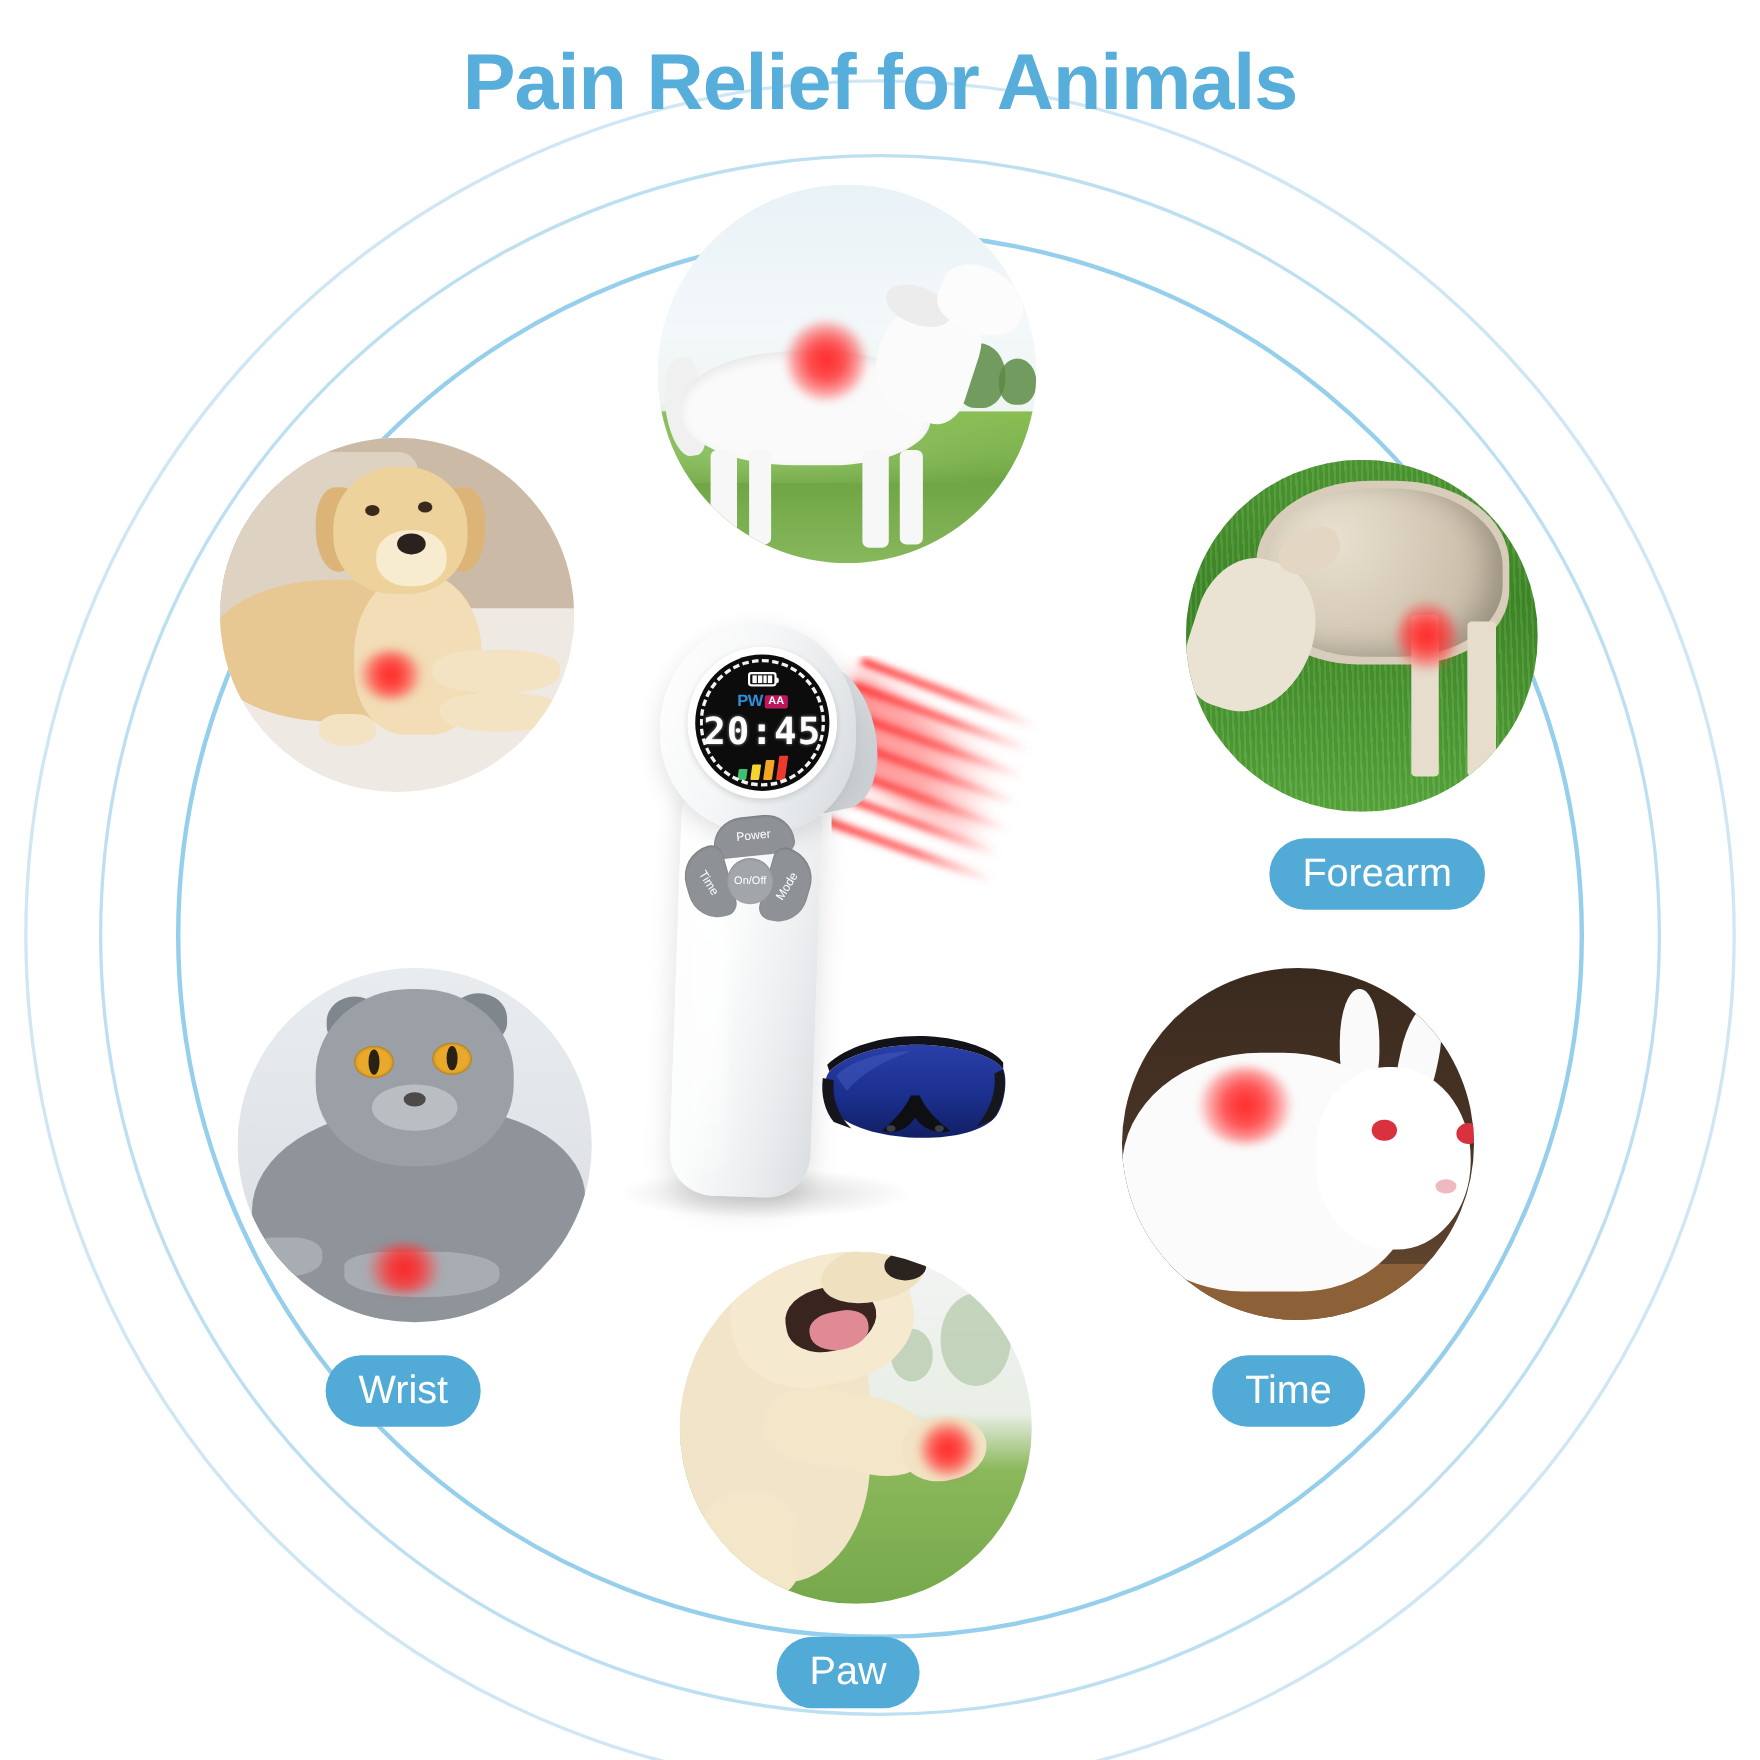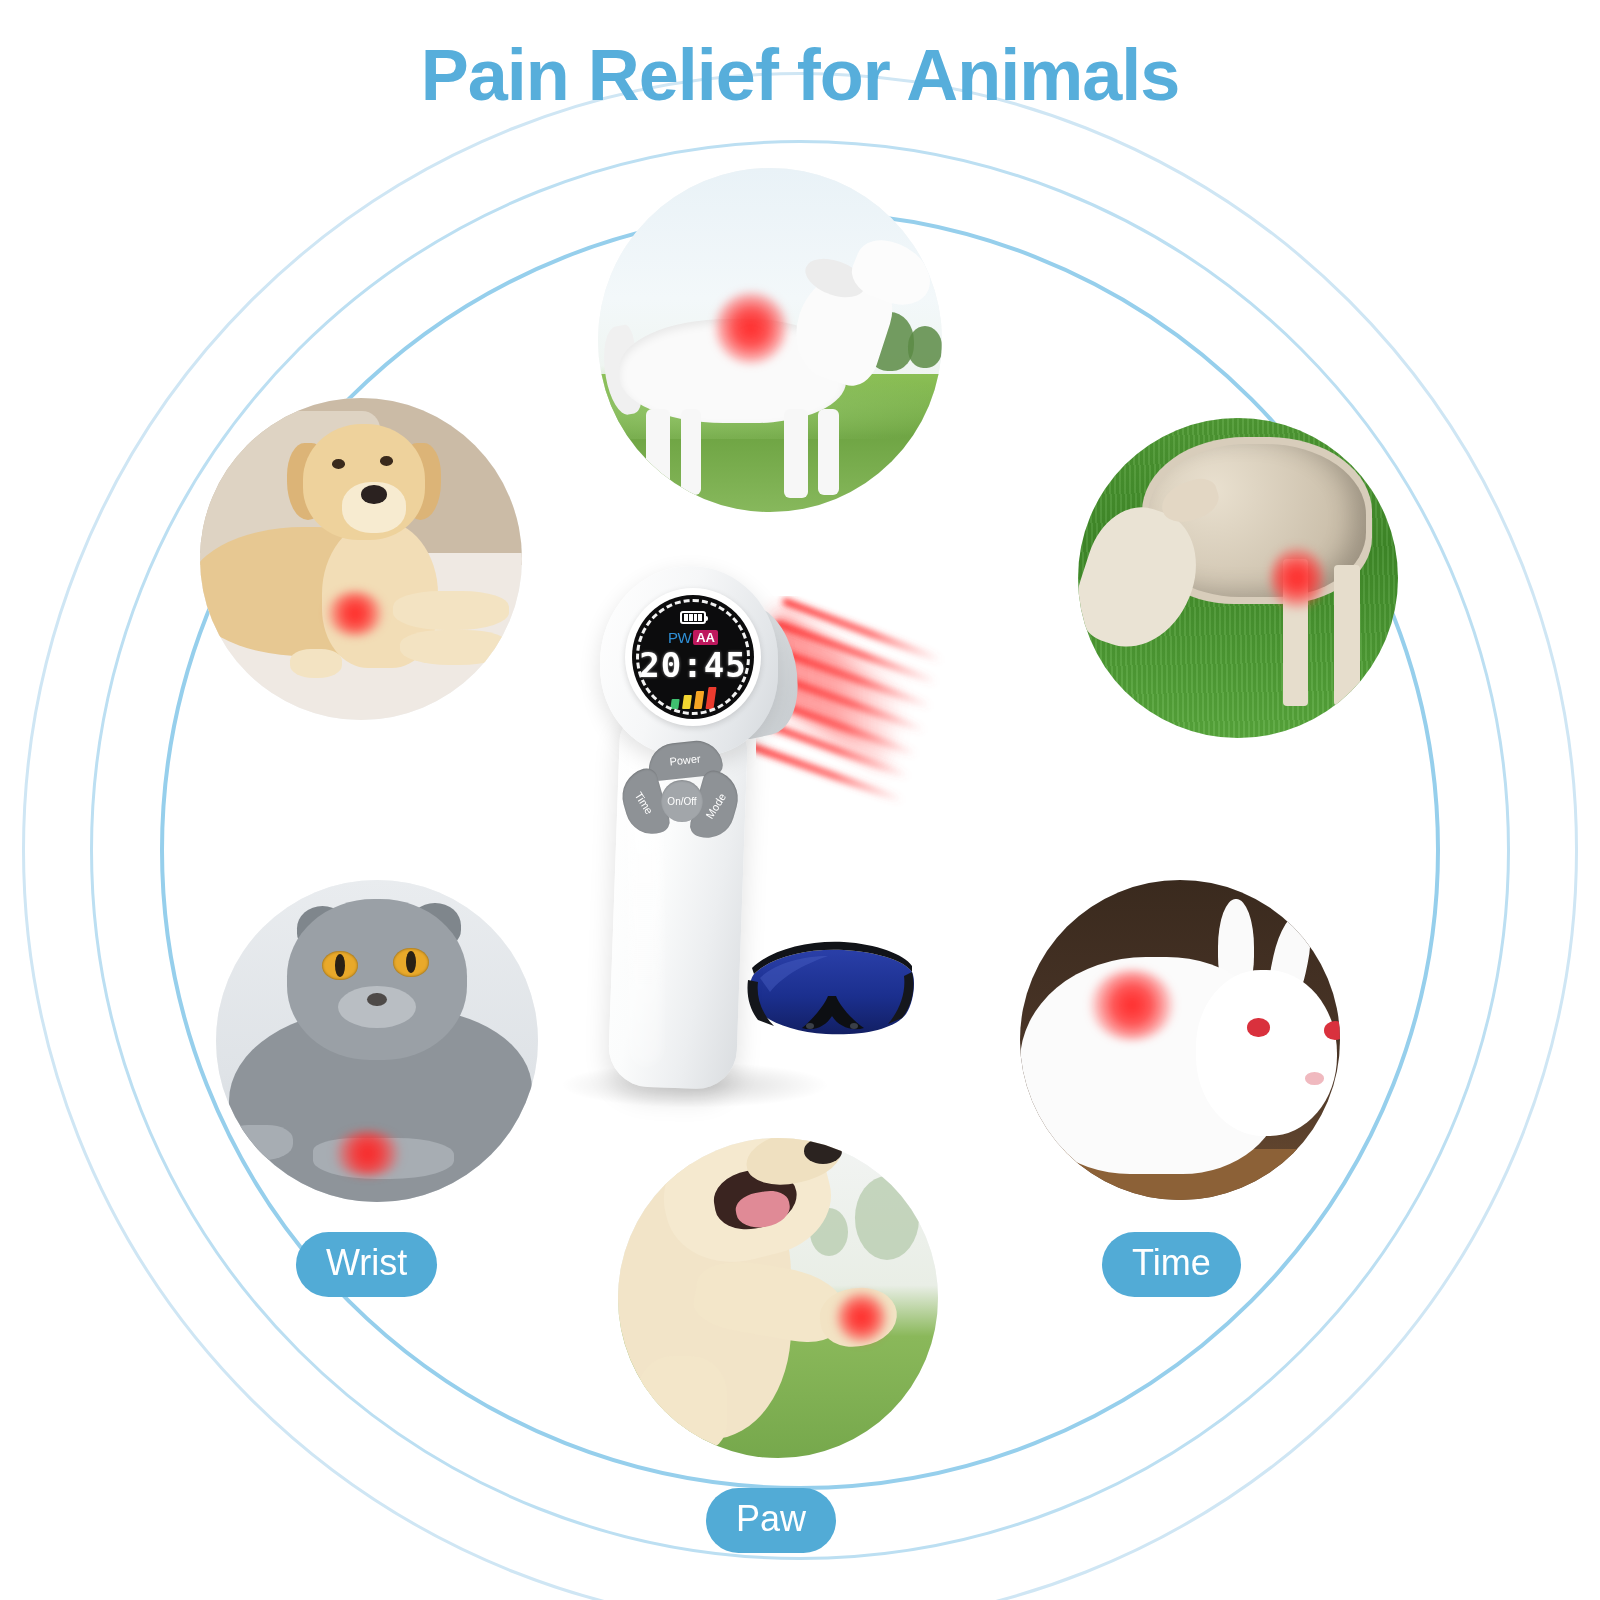--- a/index.html
+++ b/index.html
@@ -230,22 +230,22 @@
     position:absolute;left:50%;top:16px;transform:translateX(-50%);
     width:26px;height:13px;border:2px solid #ffffff;border-radius:3px;
     display:flex;align-items:center;gap:1px;padding:1px 2px;box-sizing:border-box;
   }
   .batt:after{content:"";position:absolute;right:-4px;top:3px;width:3px;height:5px;background:#fff;border-radius:0 2px 2px 0;}
   .batt i{display:block;flex:1;height:100%;background:#fff;}
   .pw{
     position:absolute;left:50%;top:34px;transform:translateX(-50%);
     display:flex;align-items:center;gap:2px;
   }
-  .pw .pw-txt{color:#2f8fd6;font-weight:normal;font-size:15px;letter-spacing:-.5px;}
-  .pw .pw-badge{background:#be185d;color:#ffffff;font-size:13px;font-weight:bold;
+  .pw .pw-txt{color:#2f8fd6;font-weight:bold;font-size:15px;letter-spacing:-.5px;}
+  .pw .pw-badge{background:#be185d;color:#ffffff;font-size:10px;font-weight:bold;
     padding:1px 3px;border-radius:2px;line-height:1;}
   .timer{
     position:absolute;left:50%;top:50px;transform:translateX(-50%);
     color:#ffffff;font-size:34px;font-weight:bold;letter-spacing:1px;
     font-family:"DejaVu Sans Mono", monospace;
     text-shadow:0 0 3px rgba(255,255,255,.55);
   }
   .bars{
     position:absolute;left:50%;top:92px;transform:translateX(-50%);
     display:flex;align-items:flex-end;gap:4px;height:22px;
@@ -332,20 +332,21 @@
       <div class="grass"></div>
       <div class="sheep-body"></div>
       <div class="sheep-wool"></div>
       <div class="sheep-head"></div>
       <div class="sheep-ear"></div>
       <div class="sheep-leg" style="left:64%;top:44%;width:8%;height:46%;"></div>
       <div class="sheep-leg" style="left:80%;top:46%;width:8%;height:44%;"></div>
       <div class="hotspot" style="left:60%;top:40%;width:17%;height:20%;"></div>
     </div>
   </div>
+  <div class="pill p-forearm">Forearm</div>
 
   <div class="bubble b-wrist">
     <div class="scene">
       <div class="cat-bg"></div>
       <div class="cat-body"></div>
       <div class="cat-ear" style="left:25%;top:8%;"></div>
       <div class="cat-ear" style="left:60%;top:7%;"></div>
       <div class="cat-head"></div>
       <div class="cat-eye" style="left:33%;top:22%;"></div>
       <div class="cat-eye" style="left:55%;top:21%;"></div>

